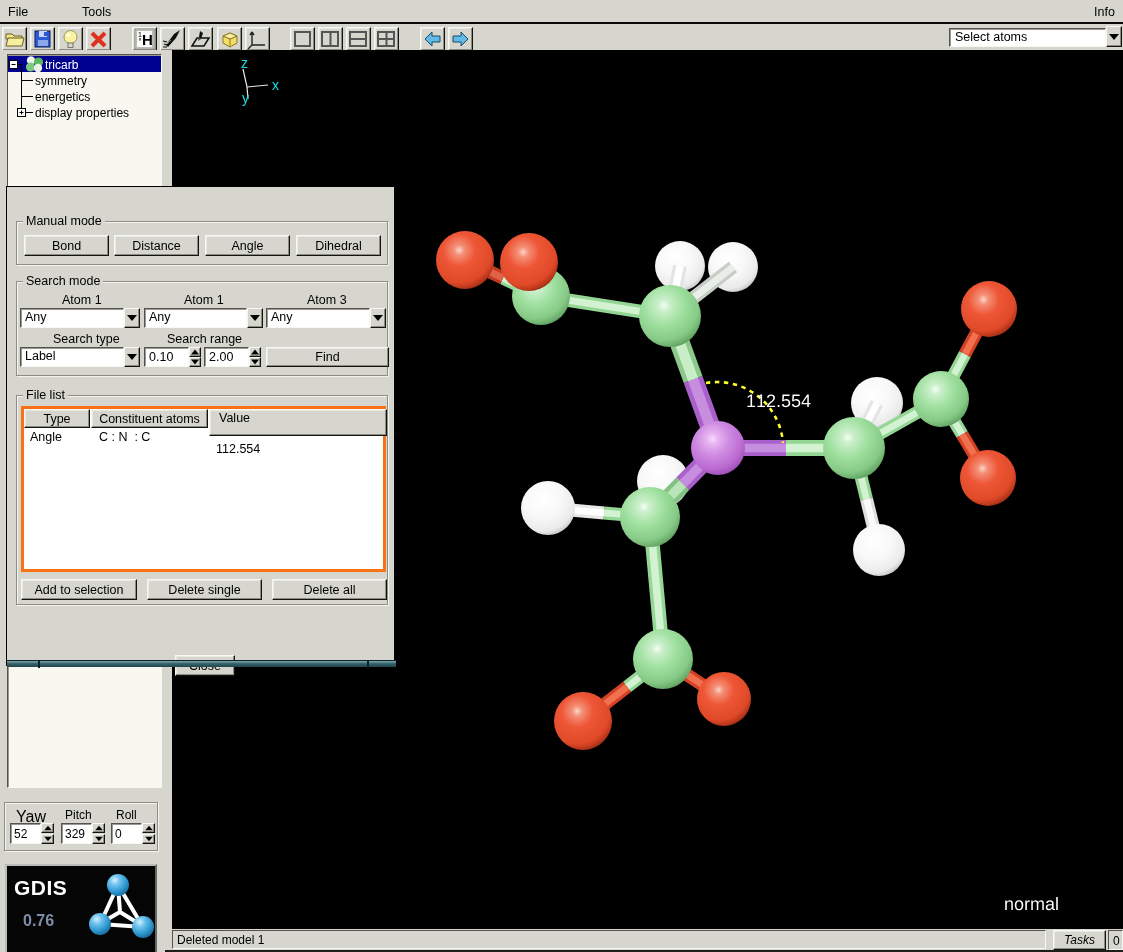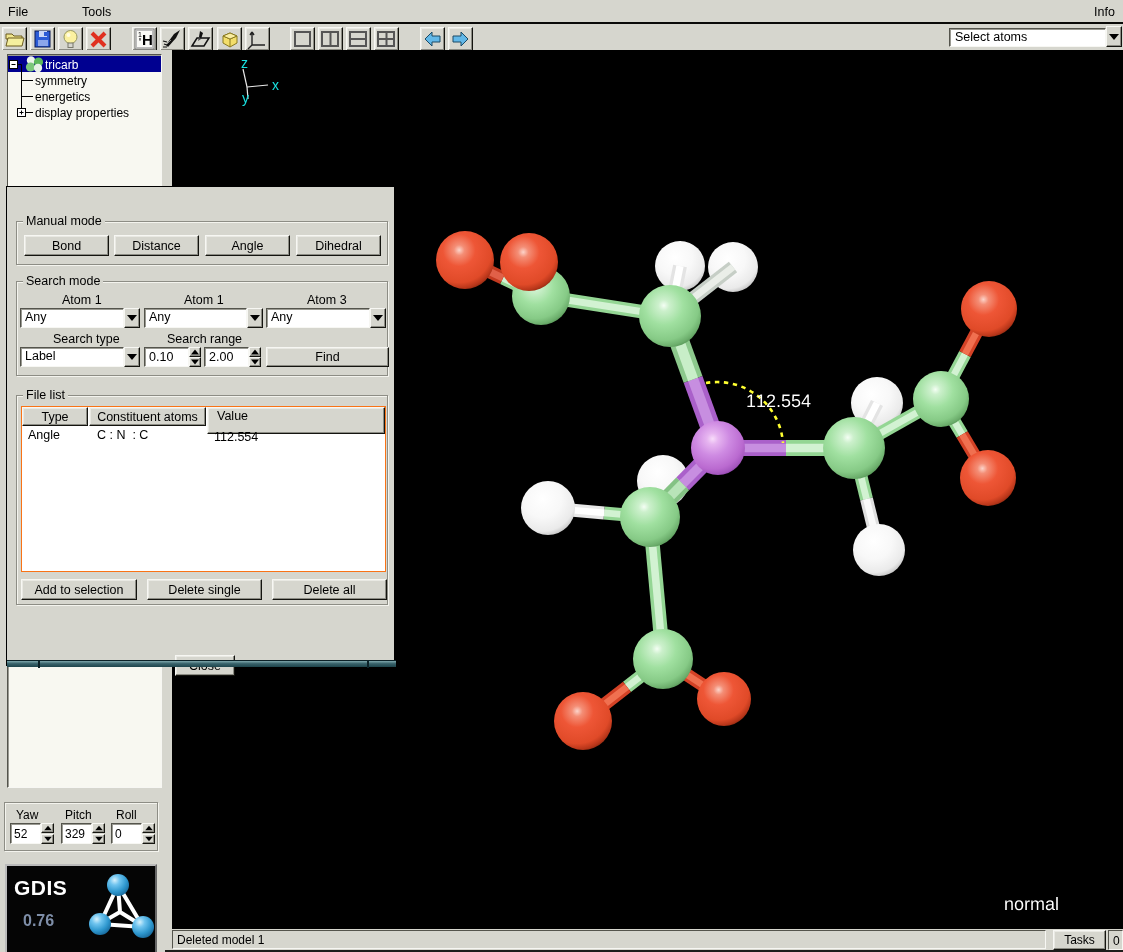--- a/index.html
+++ b/index.html
@@ -249,21 +249,21 @@
     <circle cx="22.5" cy="11" r="4.6" fill="#7cc87c"></circle>
       <circle cx="30" cy="12" r="4.2" fill="#e8f2e8"></circle>
   </svg>
   <span style="position:absolute;left:37px;top:2px;color:#fff;font-size:12px;">tricarb</span>
   <span style="position:absolute;left:27px;top:18px;font-size:12px;">symmetry</span>
   <span style="position:absolute;left:27px;top:34px;font-size:12px;">energetics</span>
   <span style="position:absolute;left:27px;top:50px;font-size:12px;">display properties</span>
 </div>
 
 <div class="abs groove" style="left:4px;top:802px;width:154px;height:49px;">
-  <span class="abs" style="left:11px;top:5px;font-size:12px;text-align:center;">Yaw</span>
+  <span class="abs" style="left:11px;top:5px;font-size:16px;text-align:center;">Yaw</span>
   <span class="abs" style="left:60px;top:5px;font-size:12px;">Pitch</span>
   <span class="abs" style="left:111px;top:5px;font-size:12px;">Roll</span>
   <div class="abs" style="left:5px;top:20px;width:44px;height:21px;">
       <div class="combo-entry" style="right:13px;">
         <span style="position:absolute;left:3px;top:3px;font-size:12px;">52</span>
       </div>
       <div class="arrowbtn" style="right:0;top:0;width:13px;height:10px;">
         <div class="tri-u" style="transform:scale(.75)"></div>
       </div>
       <div class="arrowbtn" style="right:0;bottom:0;width:13px;height:10px;">
@@ -312,21 +312,21 @@
           <stop offset="100%" stop-color="#1a6da0"></stop>
     </radialGradient>
       </defs>
   </svg>
 </div>
 
 <div class="abs gray" style="left:165px;top:929px;width:958px;height:23px;"></div>
 <div class="abs" style="left:172px;top:930px;width:874px;height:19px;border:1px solid;border-color:#54544c #f7f7f3 #f7f7f3 #54544c;background:#d6d6ce;">
   <span style="position:absolute;left:4px;top:2px;font-size:12px;">Deleted model 1</span>
 </div>
-<div class="abs raised btn" style="left:1053px;top:930px;width:53px;height:20px;font-size:12px;">Tasks</div>
+<div class="abs raised btn" style="left:1053px;top:930px;width:53px;height:20px;font-size:12px;font-style:italic;">Tasks</div>
 <div class="abs" style="left:1108px;top:930px;width:15px;height:20px;border:1px solid;border-color:#54544c #f7f7f3 #f7f7f3 #54544c;background:#d6d6ce;">
   <span style="position:absolute;left:4px;top:3px;font-size:12px;">0</span>
 </div>
 <div class="abs" style="left:165px;top:950px;width:958px;height:2px;background:#1e1e1a;"></div>
 
 <div class="abs" style="left:6px;top:186px;width:389px;height:480px;background:#d6d6ce;border:1px solid #000;">
 
 
   <div class="abs groove" style="left:9px;top:34px;width:372px;height:44px;">
     <span class="flabel">Manual mode</span>
@@ -396,29 +396,29 @@
       </div>
       <div class="arrowbtn" style="right:0;bottom:0;width:12px;height:10px;">
         <div class="tri-d" style="transform:scale(.8)"></div>
       </div>
     </div>
   <div class="abs raised btn" style="left:259px;top:160px;width:123px;height:20px;">Find</div>
 
   <div class="abs groove" style="left:9px;top:208px;width:372px;height:210px;">
     <span class="flabel">File list</span>
   </div>
-  <div class="abs" style="left:14px;top:219px;width:365px;height:166px;background:#fff;border:1px solid #f97316;">
+  <div class="abs" style="left:14px;top:219px;width:365px;height:166px;background:#fff;border:3px solid #f97316;">
     <div class="raised btn" style="position:absolute;left:0;top:0;width:66px;height:19px;">Type</div>
     <div class="raised btn" style="position:absolute;left:67px;top:0;width:117px;height:19px;">Constituent atoms</div>
     <div class="raised" style="position:absolute;left:185px;top:0;width:178px;height:27px;">
         <span style="position:absolute;left:9px;top:1px;">Value</span>
       </div>
     <span style="position:absolute;left:6px;top:21px;">Angle</span>
     <span style="position:absolute;left:75px;top:21px;text-align:right;">C : N&nbsp;&nbsp;: C</span>
-    <span style="position:absolute;left:192px;top:23px;">112.554</span>
+    <span style="position:absolute;left:192px;top:33px;">112.554</span>
   </div>
   <div class="abs raised btn" style="left:14px;top:392px;width:116px;height:21px;">Add to selection</div>
   <div class="abs raised btn" style="left:140px;top:392px;width:115px;height:21px;">Delete single</div>
   <div class="abs raised btn" style="left:265px;top:392px;width:115px;height:21px;">Delete all</div>
   <div class="abs raised btn" style="left:168px;top:440px;width:60px;height:21px;margin-top:28px;">Close</div>
 
   <div class="abs" style="left:0;top:473px;width:389px;height:7px;background:linear-gradient(180deg,#7fa8ad,#38626a 45%,#1e454c);border-top:1px solid #0c2228;">
     <div style="position:absolute;left:31px;top:0;width:2px;height:7px;background:#0c2228;"></div>
     <div style="position:absolute;right:27px;top:0;width:2px;height:7px;background:#0c2228;"></div>
   </div>

